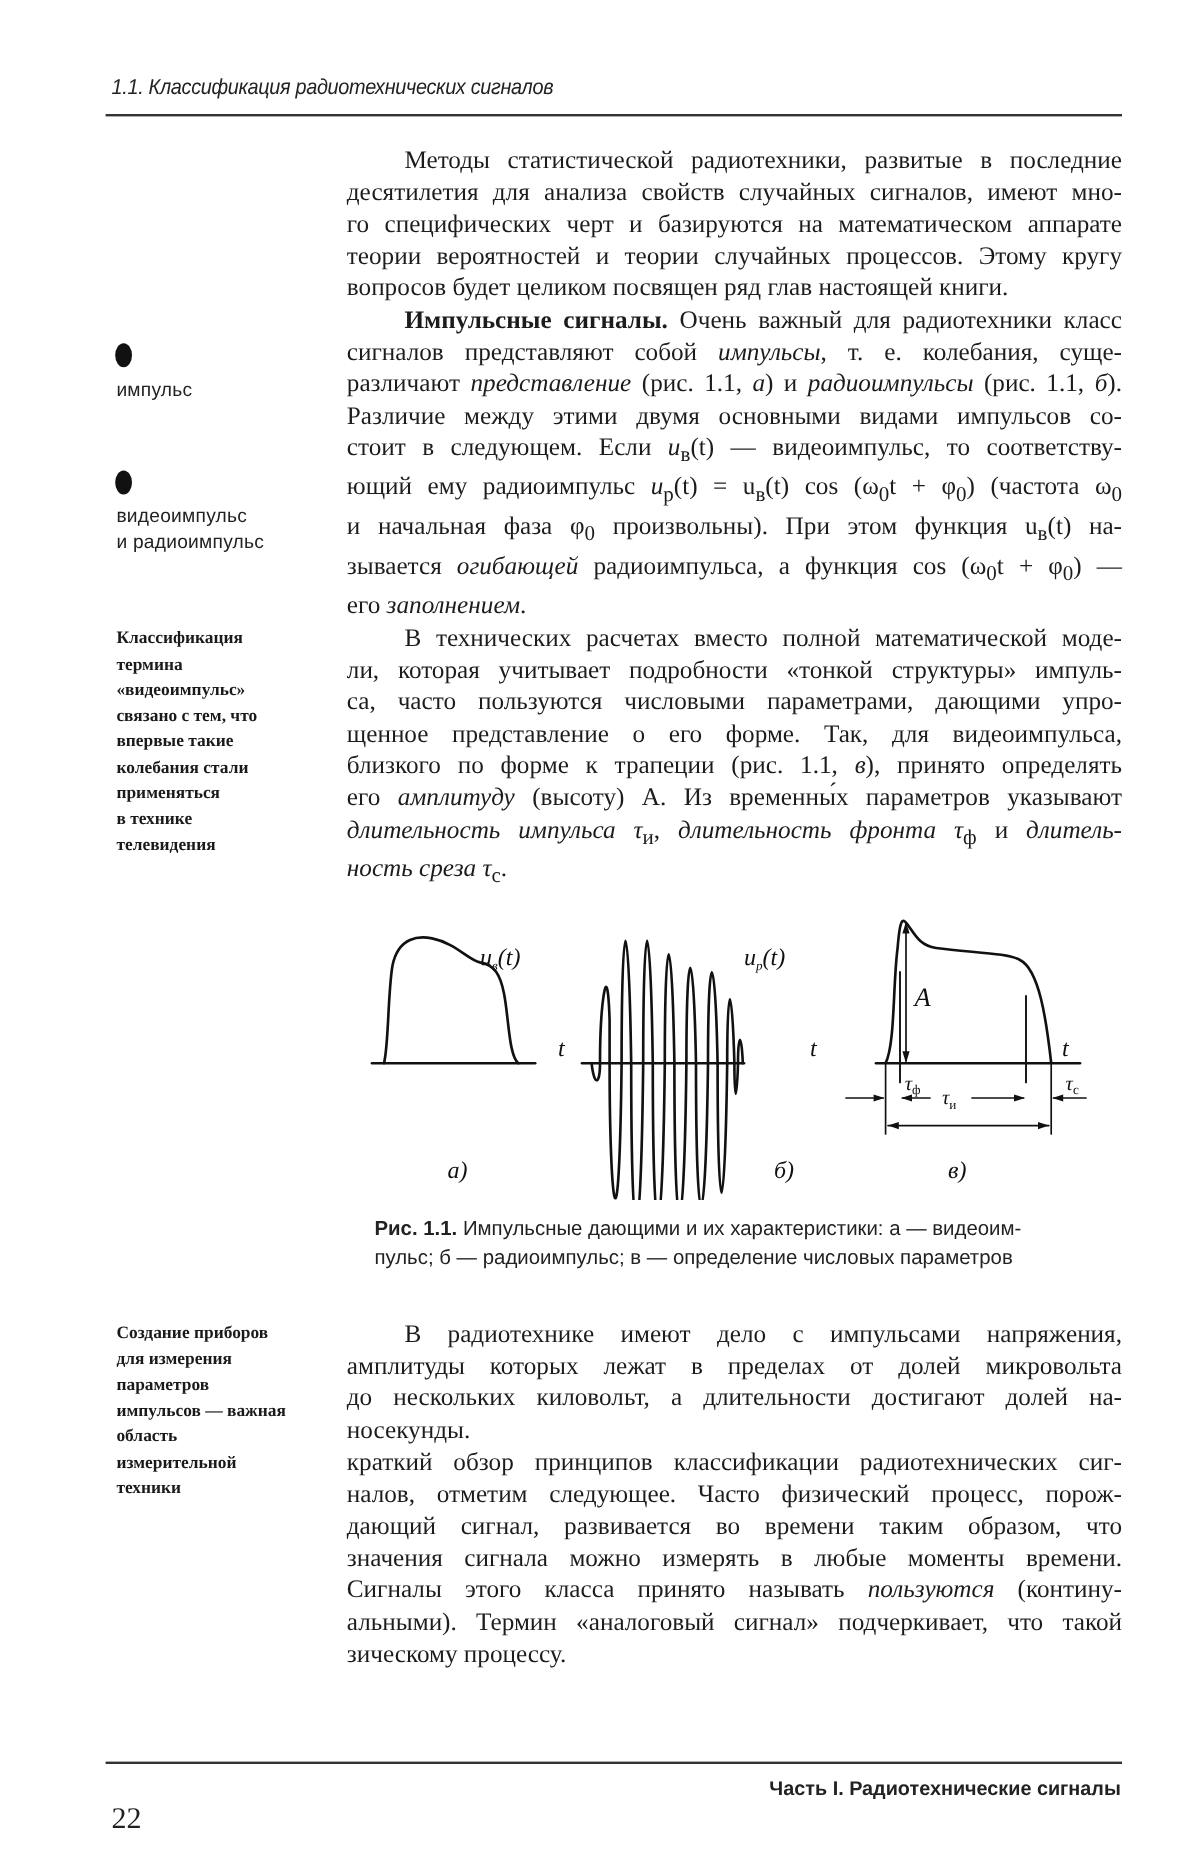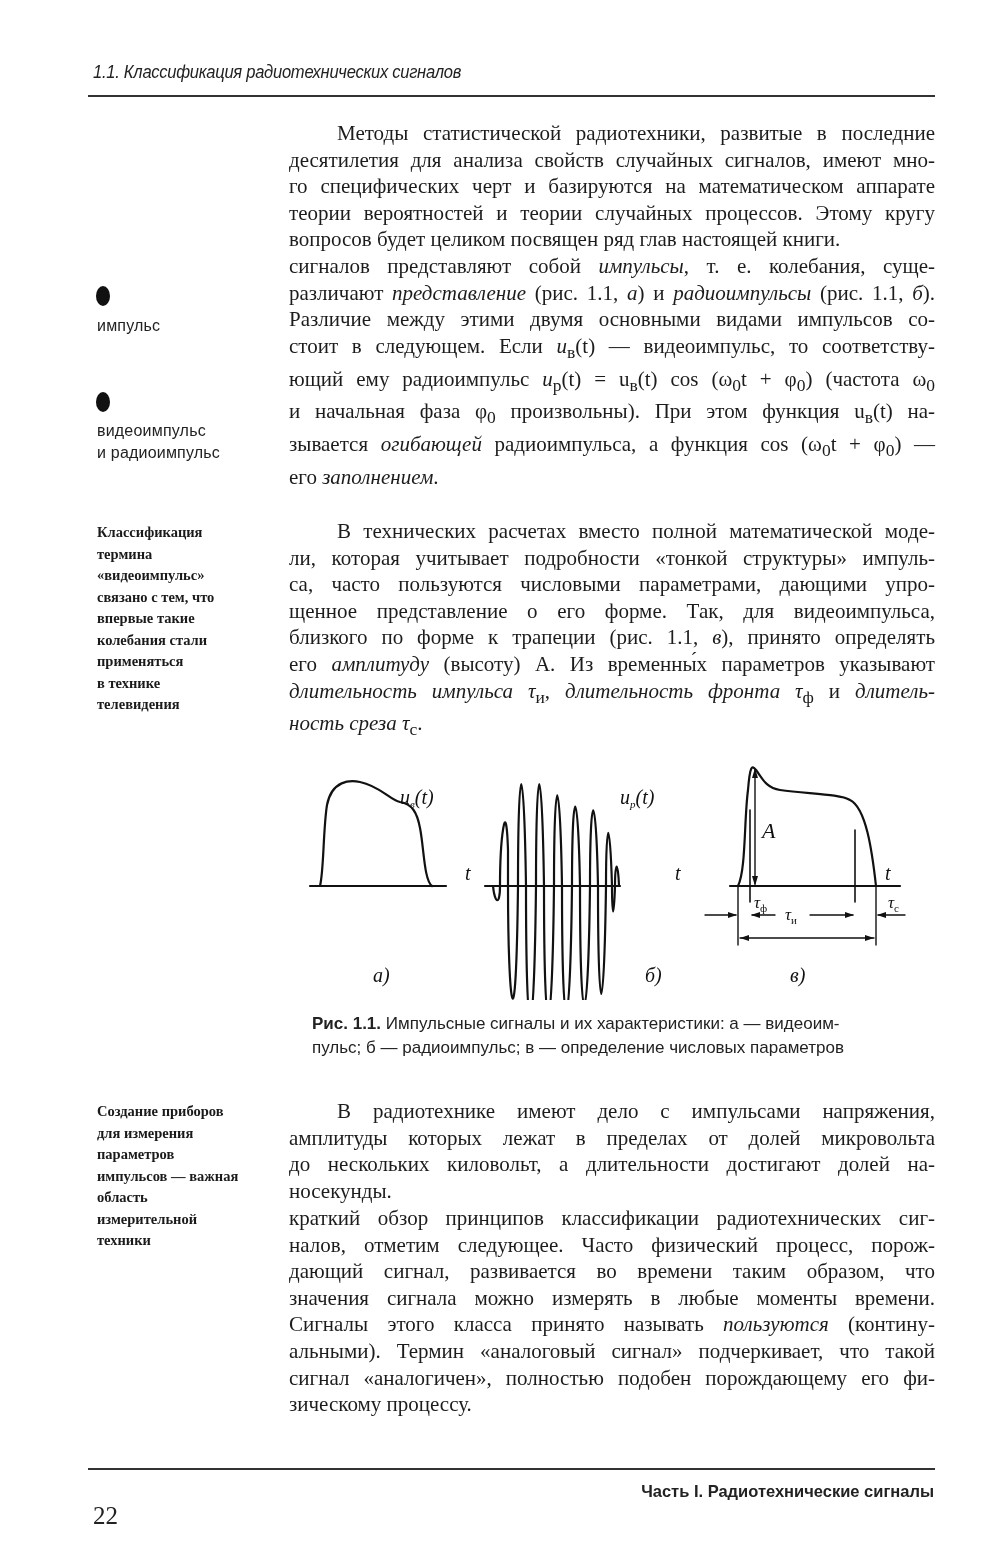--- a/index.html
+++ b/index.html
@@ -41,20 +41,21 @@
 
   <div class="body-text" style="top:120px;">
     <span class="line indent">Методы статистической радиотехники, развитые в последние</span>
     <span class="line">десятилетия для анализа свойств случайных сигналов, имеют мно-</span>
     <span class="line">го специфических черт и базируются на математическом аппарате</span>
     <span class="line">теории вероятностей и теории случайных процессов. Этому кругу</span>
     <span class="line last">вопросов будет целиком посвящен ряд глав настоящей книги.</span>
   </div>
 
   <div class="body-text" style="top:253px;">
+    <span class="line indent"><span class="b">Импульсные сигналы.</span><span> Очень важный для радиотехники класс</span></span>
     <span class="line"><span>сигналов представляют собой </span><span class="i">импульсы</span><span>, т. е. колебания, суще-</span></span>
     <span class="line"><span>различают </span><span class="i">представление</span><span> (рис. 1.1, </span><span class="i">а</span><span>) и </span><span class="i">радиоимпульсы</span><span> (рис. 1.1, </span><span class="i">б</span><span>).</span></span>
     <span class="line">Различие между этими двумя основными видами импульсов со-</span>
     <span class="line"><span>стоит в следующем. Если </span><span class="i">u</span><sub>в</sub><span>(t) — видеоимпульс, то соответству-</span></span>
     <span class="line"><span>ющий ему радиоимпульс </span><span class="i">u</span><sub>р</sub><span>(t) = u</span><sub>в</sub><span>(t) cos (ω</span><sub>0</sub><span>t + φ</span><sub>0</sub><span>) (частота ω</span><sub>0</sub></span>
     <span class="line"><span>и начальная фаза φ</span><sub>0</sub><span> произвольны). При этом функция u</span><sub>в</sub><span>(t) на-</span></span>
     <span class="line"><span>зывается </span><span class="i">огибающей</span><span> радиоимпульса, а функция cos (ω</span><sub>0</sub><span>t + φ</span><sub>0</sub><span>) —</span></span>
     <span class="line last"><span>его </span><span class="i">заполнением</span><span>.</span></span>
   </div>
 
@@ -154,21 +155,21 @@
         <text x="585" y="120" font-size="20">t</text>
         <text x="454" y="148" font-size="17"><tspan>τ</tspan><tspan font-size="11" dy="4" font-style="normal">ф</tspan></text>
         <text x="485" y="160" font-size="17"><tspan>τ</tspan><tspan font-size="11" dy="4" font-style="normal">и</tspan></text>
         <text x="588" y="148" font-size="17"><tspan>τ</tspan><tspan font-size="11" dy="4" font-style="normal">с</tspan></text>
         <text x="490" y="222" font-size="20">в)</text>
       </g>
     </svg>
   </div>
 
   <div class="caption">
-    <div><span class="cap-num">Рис. 1.1.</span><span> Импульсные сигналы и их характеристики: а — видеоим-</span></div>
+    <div><span class="cap-num">Рис. 1.1.</span><span> Импульсные дающими и их характеристики: а — видеоим-</span></div>
     <div>пульс; б — радиоимпульс; в — определение числовых параметров</div>
   </div>
 
   <div class="margin-note" style="top:1101px;">
     <div>Создание приборов</div>
     <div>для измерения</div>
     <div>параметров</div>
     <div>импульсов — важная</div>
     <div>область</div>
     <div>измерительной</div>
@@ -182,20 +183,19 @@
     <span class="line last">носекунды.</span>
   </div>
 
   <div class="body-text" style="top:1205px;">
     <span class="line">краткий обзор принципов классификации радиотехнических сиг-</span>
     <span class="line">налов, отметим следующее. Часто физический процесс, порож-</span>
     <span class="line">дающий сигнал, развивается во времени таким образом, что</span>
     <span class="line">значения сигнала можно измерять в любые моменты времени.</span>
     <span class="line"><span>Сигналы этого класса принято называть </span><span class="i">пользуются</span><span> (контину-</span></span>
     <span class="line">альными). Термин «аналоговый сигнал» подчеркивает, что такой</span>
-    <span class="line">сигнал «аналогичен», полностью подобен порождающему его фи-</span>
     <span class="line last">зическому процессу.</span>
   </div>
 
   <div class="rule-bottom"></div>
   <div class="page-number">22</div>
   <div class="running-foot">Часть I. Радиотехнические сигналы</div>
 </div>
 
 </body></html>

